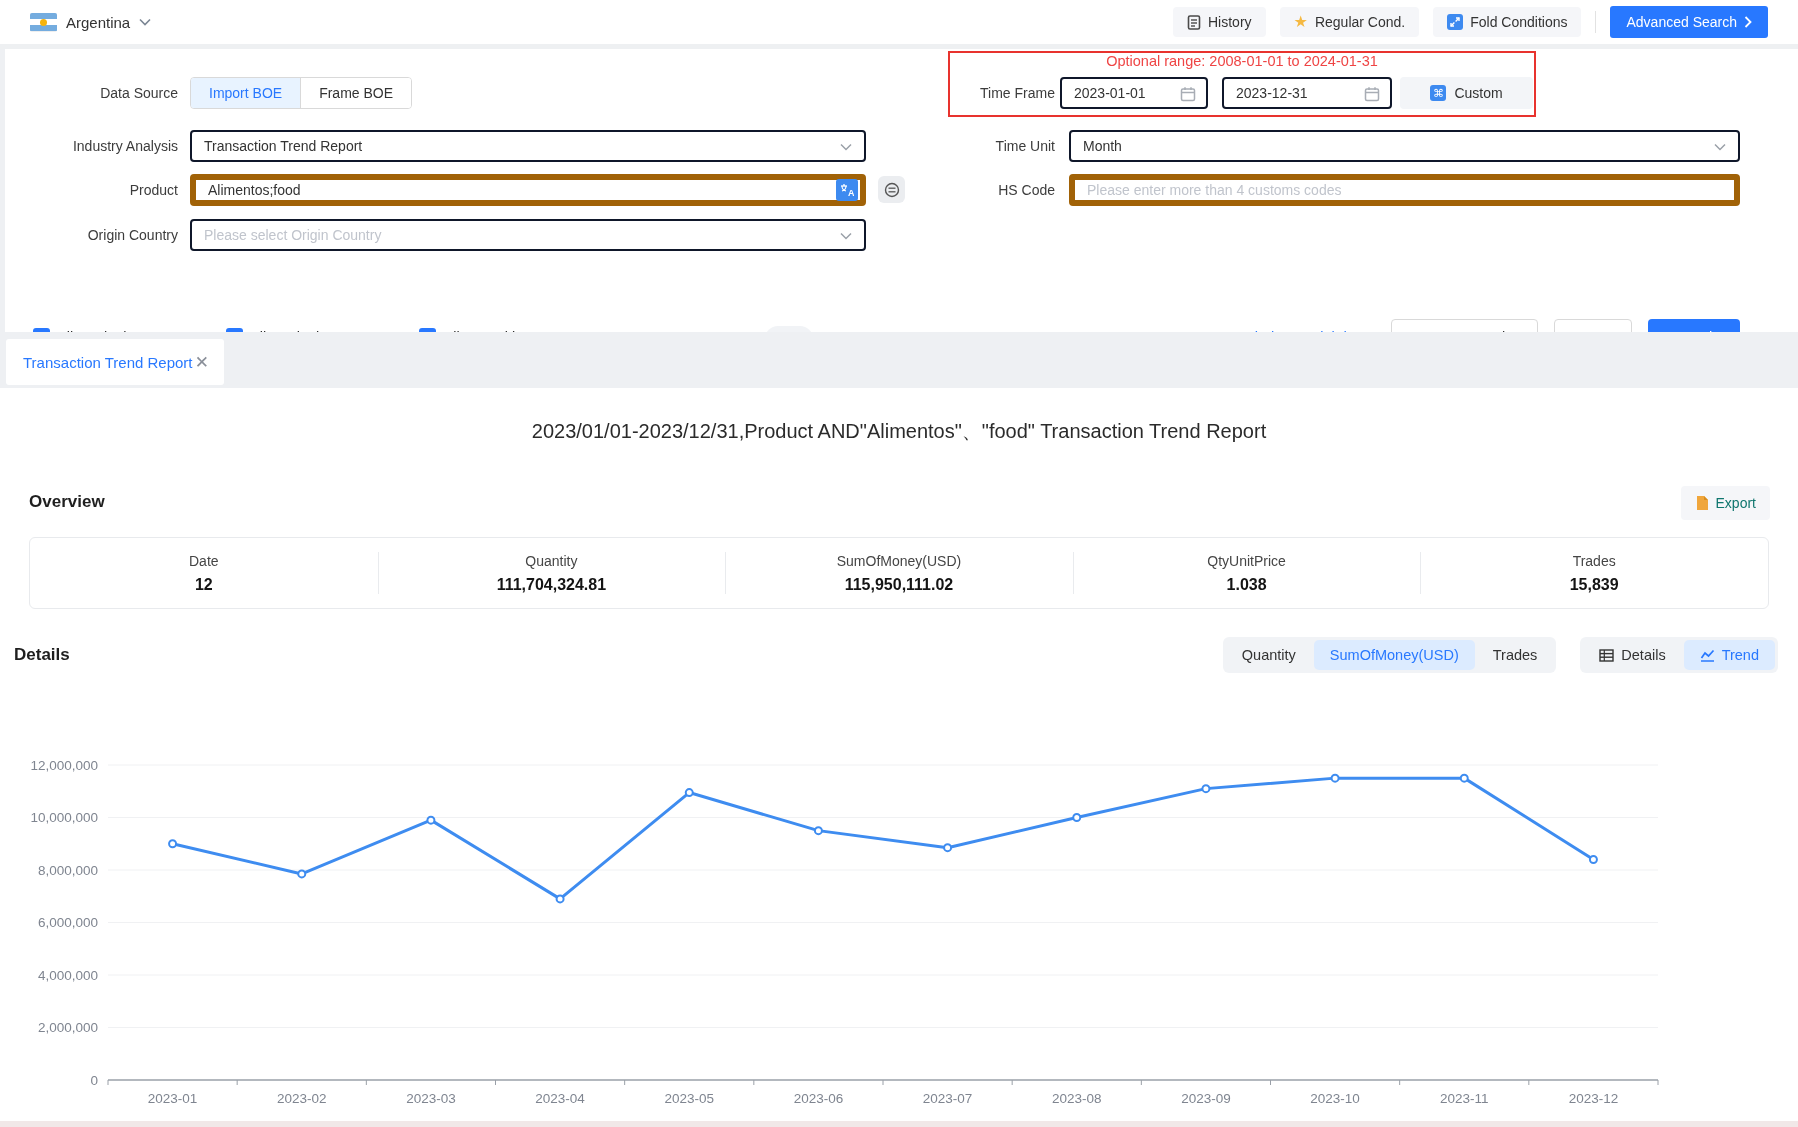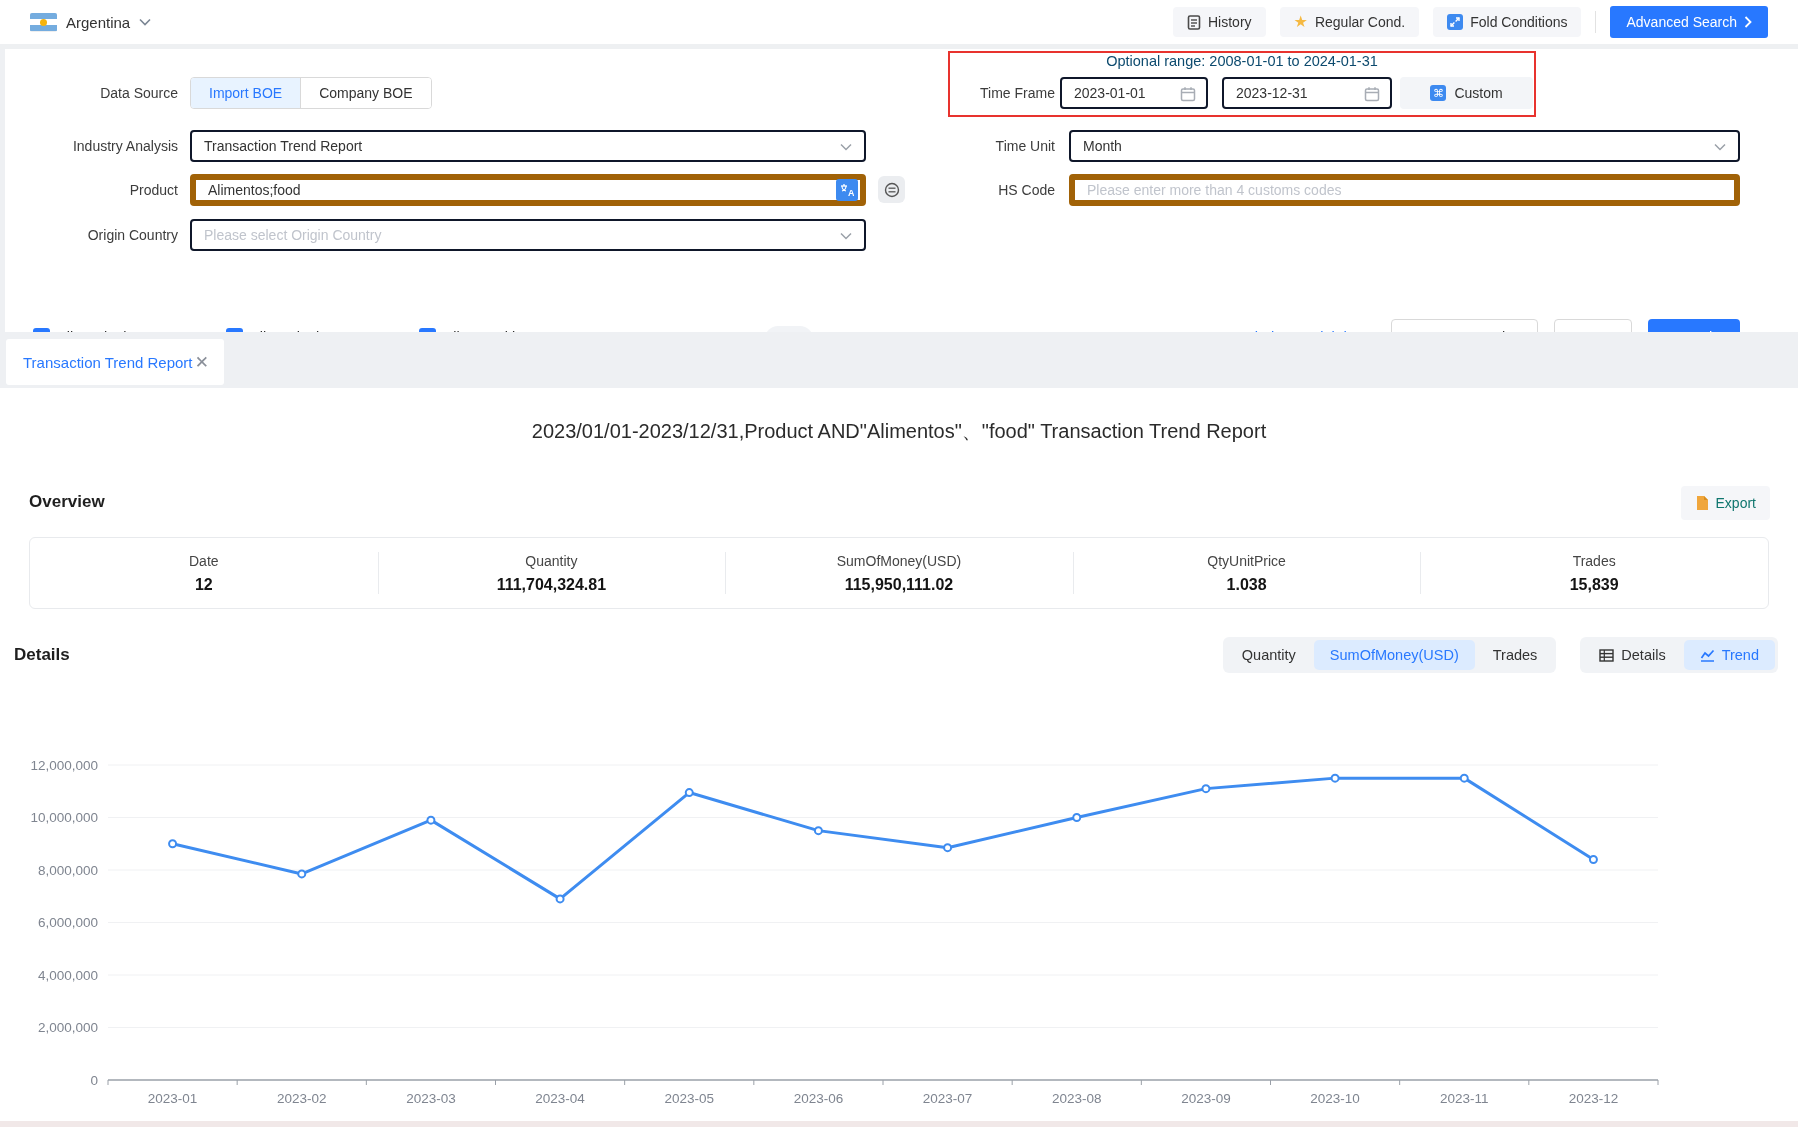--- a/index.html
+++ b/index.html
@@ -42,21 +42,21 @@
     font-size:14px; color:#333; display:flex; align-items:center; padding:0 12px; }
   .field .ph { color:#c0c4cc; }
   .chev { position:absolute; right:12px; top:50%; margin-top:-3px; }
   .seg { position:absolute; display:flex; height:32px; border:1px solid #d9d9d9; border-radius:4px; overflow:hidden; }
   .seg-item { display:flex; align-items:center; justify-content:center; padding:0 18px; font-size:14px;
     background:#fff; color:#333; cursor:pointer; }
   .seg-item + .seg-item { border-left:1px solid #d9d9d9; }
   .seg-item.on { background:#e8f3ff; color:#2878ff; border-left:none; }
   .red-box { position:absolute; left:948px; top:2px; width:588px; height:66px; border:2px solid #e8332e; }
   .optional { position:absolute; left:948px; top:4px; width:588px; text-align:center;
-    font-size:14.5px; color:#0c4a6e; }
+    font-size:14.5px; color:#ef4444; }
   .cal-ico { position:absolute; right:10px; top:7px; }
   .gray-btn { position:absolute; display:flex; align-items:center; justify-content:center; gap:8px;
     height:32px; background:#f3f5f8; border:none; border-radius:4px; font-size:14px; color:#333;
     font-family:inherit; cursor:pointer; }
   .txt-input { position:absolute; height:32px; border:6px solid #a16207; border-radius:4px;
     font-size:14px; color:#333; padding:0 40px 0 12px; font-family:inherit; outline:none; }
   .txt-input::placeholder { color:#c0c4cc; }
   .tr-ico { position:absolute; display:inline-flex; align-items:center; justify-content:center;
     width:22px; height:22px; background:#3d8af0; border-radius:3px; }
   .circ-btn { position:absolute; width:27px; height:27px; background:#ebedf0; border:none;
@@ -155,21 +155,21 @@
     </div>
   </header>
   <div class="topgap"></div>
 
   <section class="form">
     <div class="left-strip"></div>
 
     <div class="lbl lbl-left" style="top:28px;">Data Source</div>
     <div class="seg" style="left:190px; top:28px;">
       <div class="seg-item on">Import BOE</div>
-      <div class="seg-item">Company BOE</div>
+      <div class="seg-item">Frame BOE</div>
     </div>
 
     <div class="red-box"></div>
     <div class="optional">Optional range:  2008-01-01 to 2024-01-31</div>
     <div class="lbl lbl-right" style="top:28px;">Time Frame</div>
     <div class="field" style="left:1060px; top:28px; width:148px;">
       <span>2023-01-01</span>
       <svg class="cal-ico" width="16" height="16" viewBox="0 0 16 16">
         <rect x="1.5" y="3" width="13" height="11.5" rx="1.5" fill="none" stroke="#a8adb5" stroke-width="1.5"></rect>
         <line x1="1.5" y1="6.5" x2="14.5" y2="6.5" stroke="#a8adb5" stroke-width="1.5"></line>

